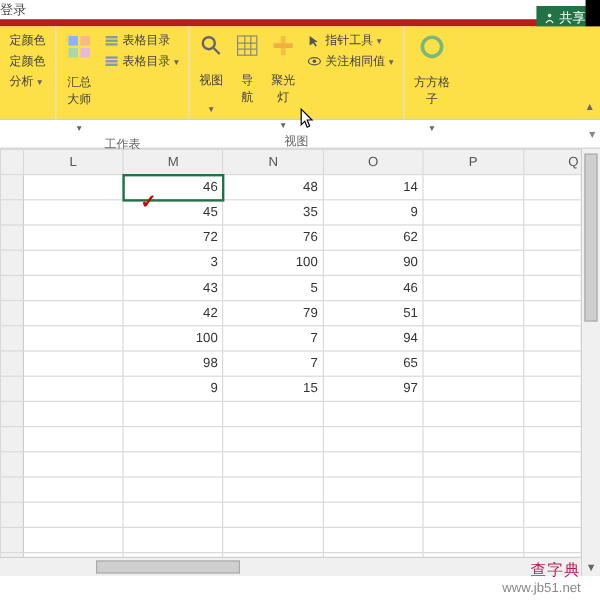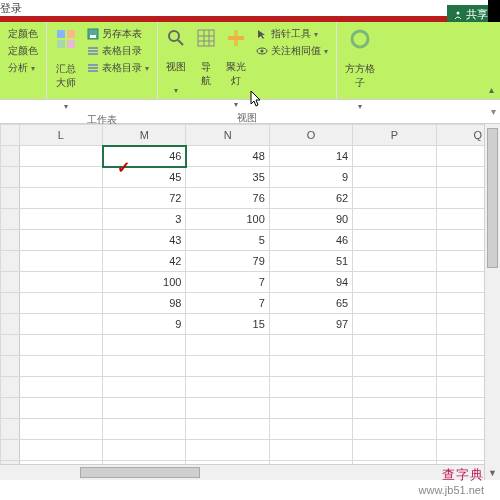--- a/index.html
+++ b/index.html
@@ -3,21 +3,21 @@
 <meta charset="utf-8">
 <style>
 * { box-sizing: border-box; margin: 0; padding: 0; font-family: "Microsoft YaHei", sans-serif; }
 body { background: #fff; width: 500px; height: 500px; overflow: hidden; position: relative; }
 
 .topbar { height: 22px; background: #fff; border-bottom: 6px solid #b91c1c; display: flex; justify-content: space-between; align-items: center; padding-right: 6px; gap: 8px; }
 .login { font-size: 11px; color: #444; }
 .share { background: #217346; color: #fff; font-size: 11px; padding: 2px 6px; display: flex; align-items: center; gap: 3px; margin-top: 13px; }
 .share svg { width: 10px; height: 10px; }
 
-.ribbon { display: flex; background: #bef264; height: 78px; border-bottom: 1px solid #d0d0d0; position: relative; }
+.ribbon { display: flex; background: #fde047; height: 78px; border-bottom: 1px solid #d0d0d0; position: relative; }
 .rgroup { display: flex; flex-direction: column; align-items: center; justify-content: space-between; padding: 4px 6px 2px; border-right: 1px solid #e2e2e2; }
 .rgroup .items { display: flex; gap: 6px; align-items: flex-start; flex: 1; }
 .rgroup .glabel { font-size: 10px; color: #666; text-align: center; }
 .rcol { display: flex; flex-direction: column; gap: 1px; font-size: 10px; color: #444; }
 .rcol .ritem { display: flex; align-items: center; gap: 3px; white-space: nowrap; cursor: pointer; padding: 1px 2px; }
 .bigbtn { display: flex; flex-direction: column; align-items: center; font-size: 10px; color: #444; cursor: pointer; gap: 12px; padding: 2px; }
 .ico { display: inline-block; }
 .dd { font-size: 8px; color: #666; }
 .collapse { position: absolute; right: 6px; bottom: 4px; font-size: 10px; color: #666; cursor: pointer; }
 .navarr { color: #3b78c4; font-size: 12px; font-weight: bold; }
@@ -90,27 +90,20 @@
             <rect x="2" y="12" width="8" height="8" fill="#a8d8a8"></rect>
             <rect x="12" y="12" width="8" height="8" fill="#e8b8d8"></rect>
           </svg>
         <span style="white-space:pre;text-align:center">汇总
 大师</span>
         <span class="dd">▾</span>
       </div>
       <div class="rcol">
         <div class="ritem">
             <svg width="12" height="12" viewBox="0 0 12 12">
-              <rect x="1" y="1" width="10" height="10" fill="#5a9" stroke="#386"></rect>
-              <rect x="3" y="7" width="6" height="3" fill="#fff"></rect>
-            </svg>
-            <span>另存本表</span>
-          </div>
-        <div class="ritem">
-            <svg width="12" height="12" viewBox="0 0 12 12">
               <rect x="1" y="2" width="10" height="2" fill="#89a"></rect>
               <rect x="1" y="5" width="10" height="2" fill="#89a"></rect>
               <rect x="1" y="8" width="10" height="2" fill="#89a"></rect>
             </svg>
             <span>表格目录</span>
           </div>
         <div class="ritem">
             <svg width="12" height="12" viewBox="0 0 12 12">
               <rect x="1" y="2" width="10" height="2" fill="#89a"></rect>
               <rect x="1" y="5" width="10" height="2" fill="#89a"></rect>

